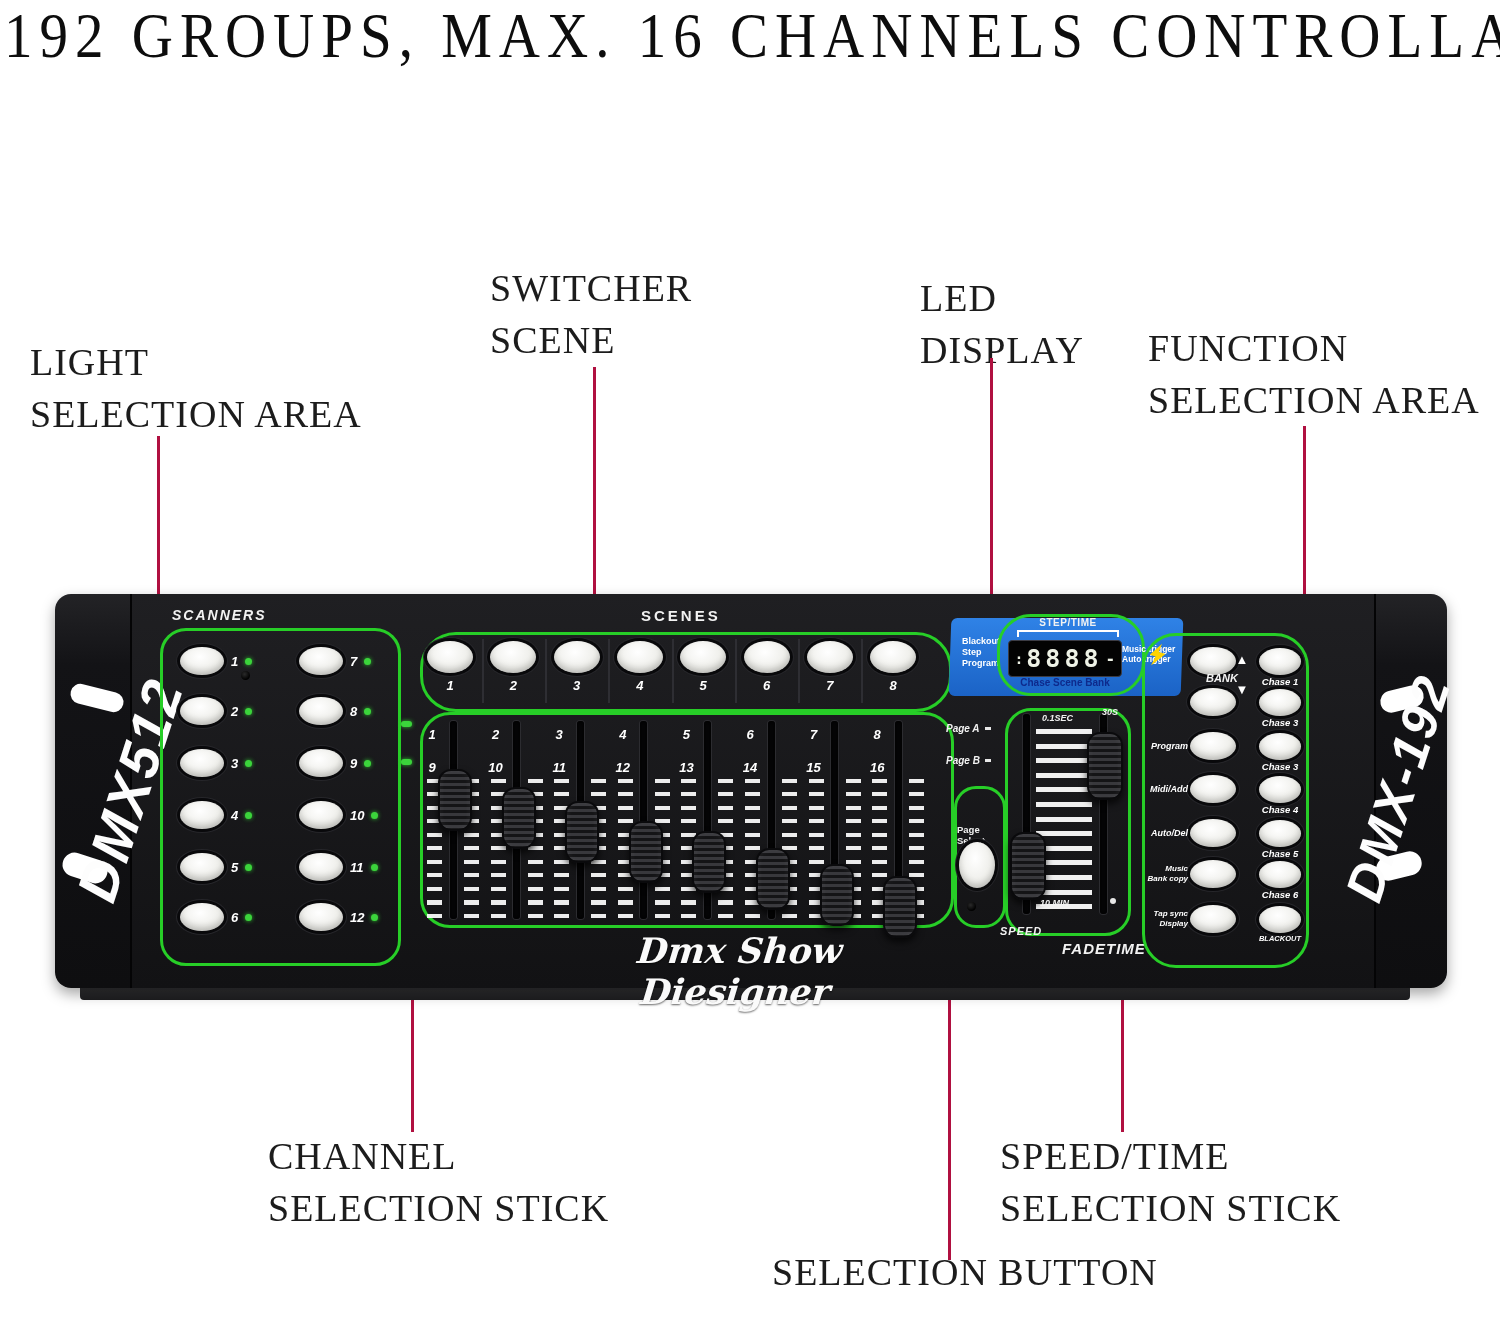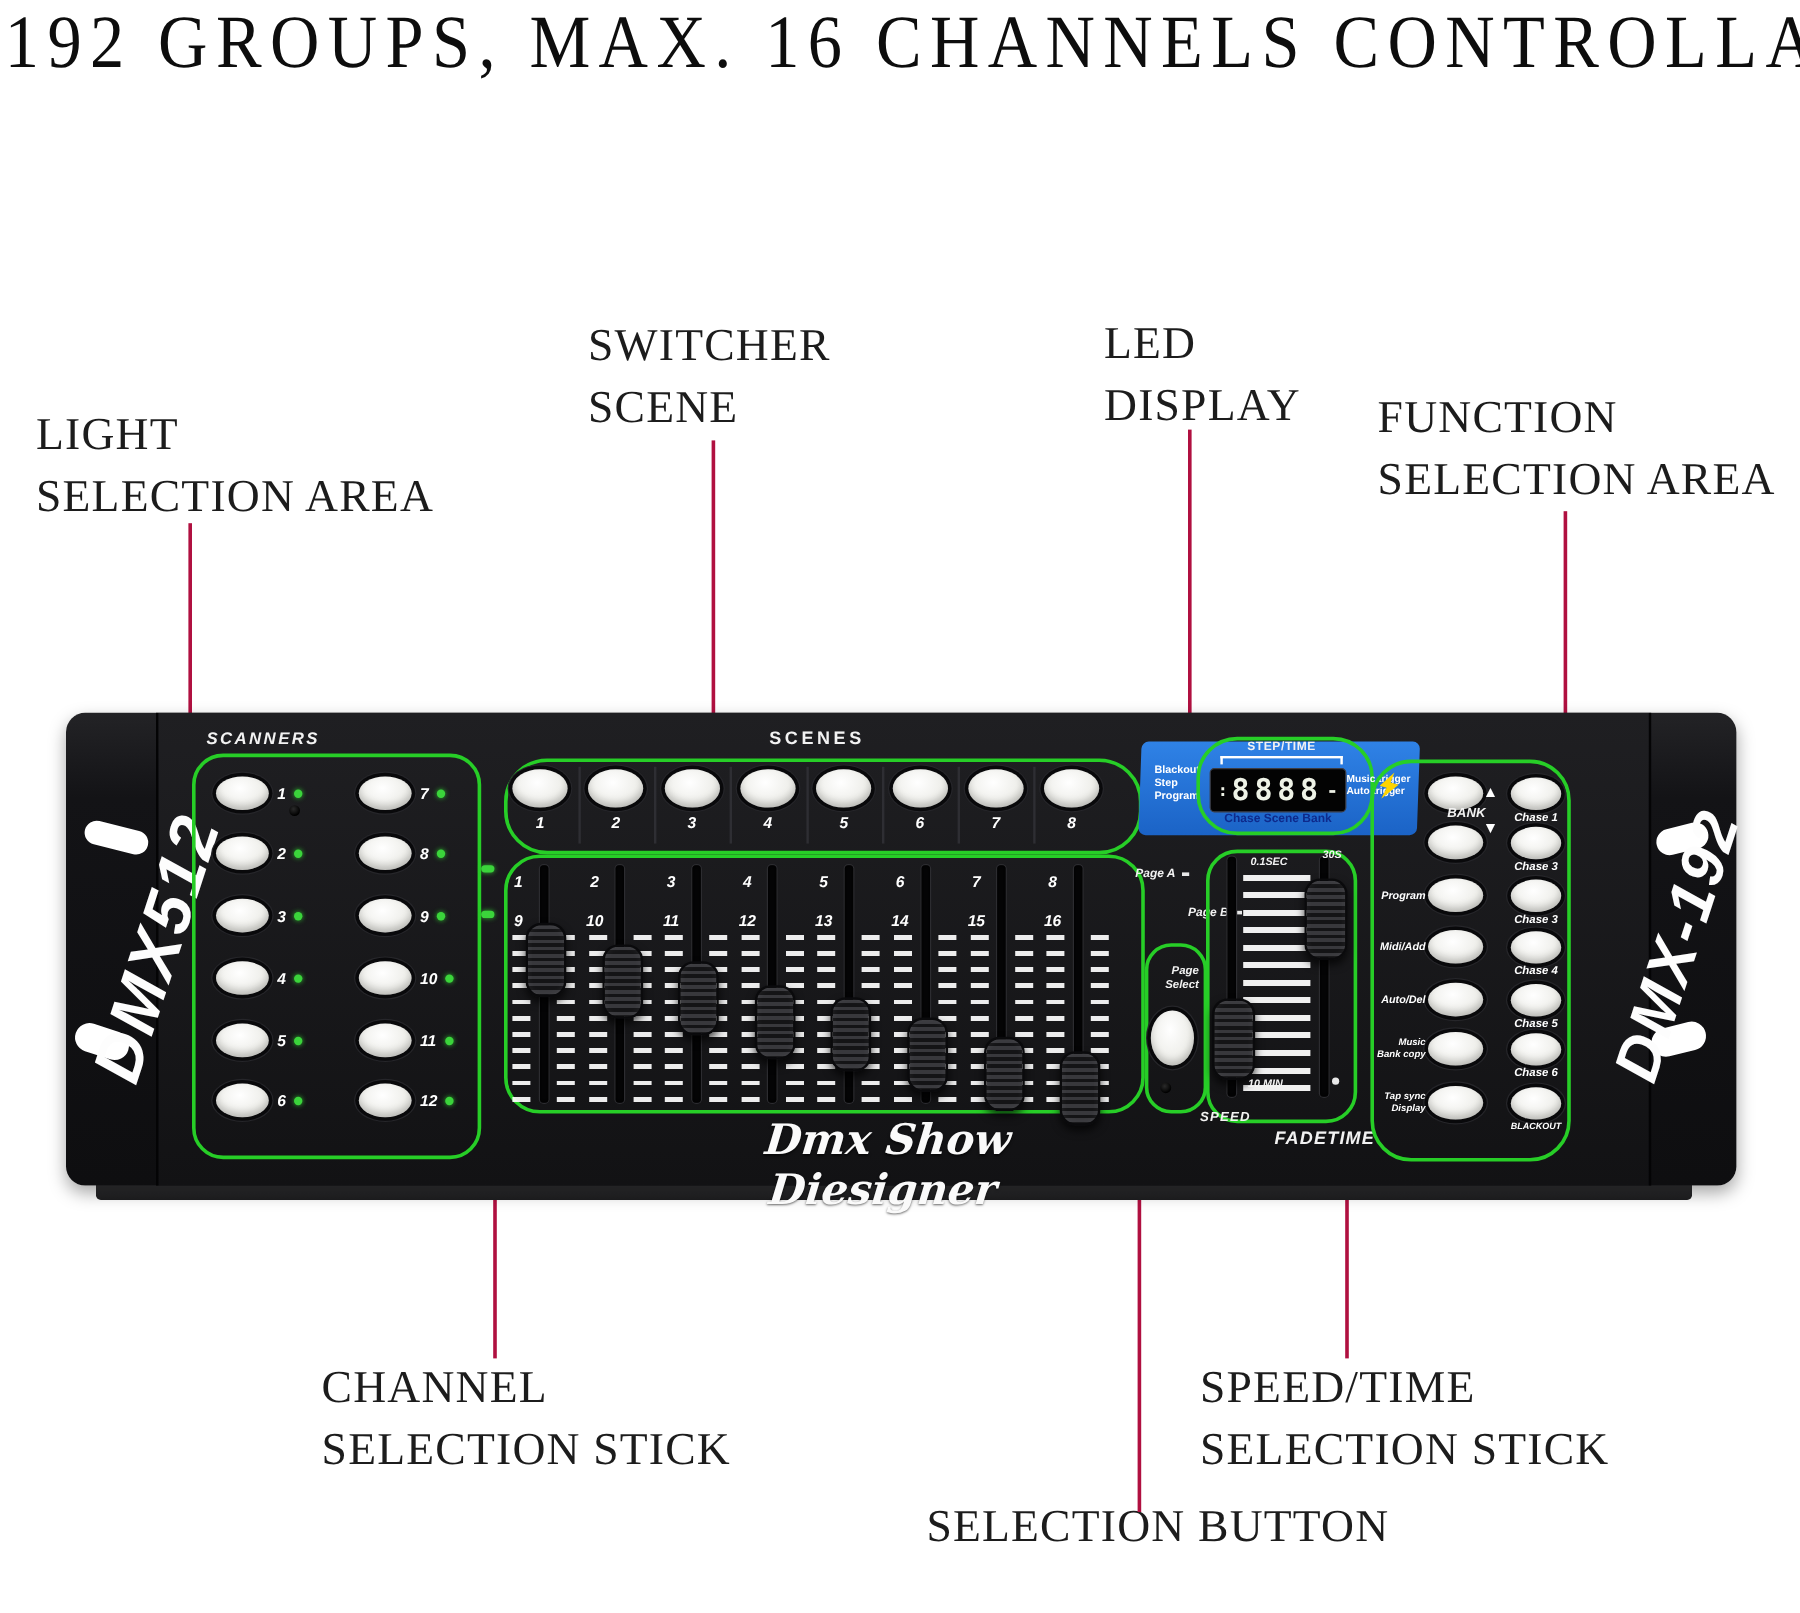--- a/index.html
+++ b/index.html
@@ -80,21 +80,21 @@
   <div class="page-title">192 GROUPS, MAX. 16 CHANNELS CONTROLLABLE</div>
 
   <div class="ann" style="left:30px;top:336px;">
     <span>LIGHT</span>
     <span>SELECTION AREA</span>
   </div>
   <div class="ann" style="left:490px;top:262px;">
     <span>SWITCHER</span>
     <span>SCENE</span>
   </div>
-  <div class="ann" style="left:920px;top:260px;">
+  <div class="ann" style="left:920px;top:272px;">
     <span>LED</span>
     <span>DISPLAY</span>
   </div>
   <div class="ann" style="left:1148px;top:322px;">
     <span>FUNCTION</span>
     <span>SELECTION AREA</span>
   </div>
   <div class="ann" style="left:268px;top:1130px;">
     <span>CHANNEL</span>
     <span>SELECTION STICK</span>
@@ -305,27 +305,27 @@
     </div>
   <div class="fader-led" style="left:401px;top:721px;"></div>
   <div class="fader-led" style="left:401px;top:759px;"></div>
 
   <div class="script-brand">Dmx Show Diesigner</div>
 
   <div class="pageled" style="left:946px;top:723px;">
     <span class="wlabel" style="position:static;font-size:10px;font-style:italic;">Page A</span>
     <span class="tick"></span>
   </div>
-  <div class="pageled" style="left:946px;top:755px;margin-left:44px;">
+  <div class="pageled" style="left:946px;top:755px;">
     <span class="wlabel" style="position:static;font-size:10px;font-style:italic;">Page B</span>
     <span class="tick"></span>
   </div>
 
   <div class="green-box" style="left:954px;top:786px;width:46px;height:136px;border-radius:22px;"></div>
-  <div class="wlabel" style="left:957px;top:804px;width:42px;text-align:right;font-size:9.5px;line-height:11px;font-style:italic;">Page Select</div>
+  <div class="wlabel" style="left:957px;top:824px;width:42px;text-align:left;font-size:9.5px;line-height:11px;">Page Select</div>
   <div class="oval-btn" style="position:absolute;left:959px;top:842px;width:36px;height:46px;"></div>
   <div class="hole" style="left:967px;top:902px;width:9px;height:9px;"></div>
 
   <div class="blue-panel"></div>
   <div class="bp-small" style="left:962px;top:636px;">
     <span style="display:block;">Blackout</span>
     <span style="display:block;">Step</span>
     <span style="display:block;">Program</span>
   </div>
   <div class="green-box" style="left:997px;top:614px;width:142px;height:76px;border-radius:34px;"></div>

